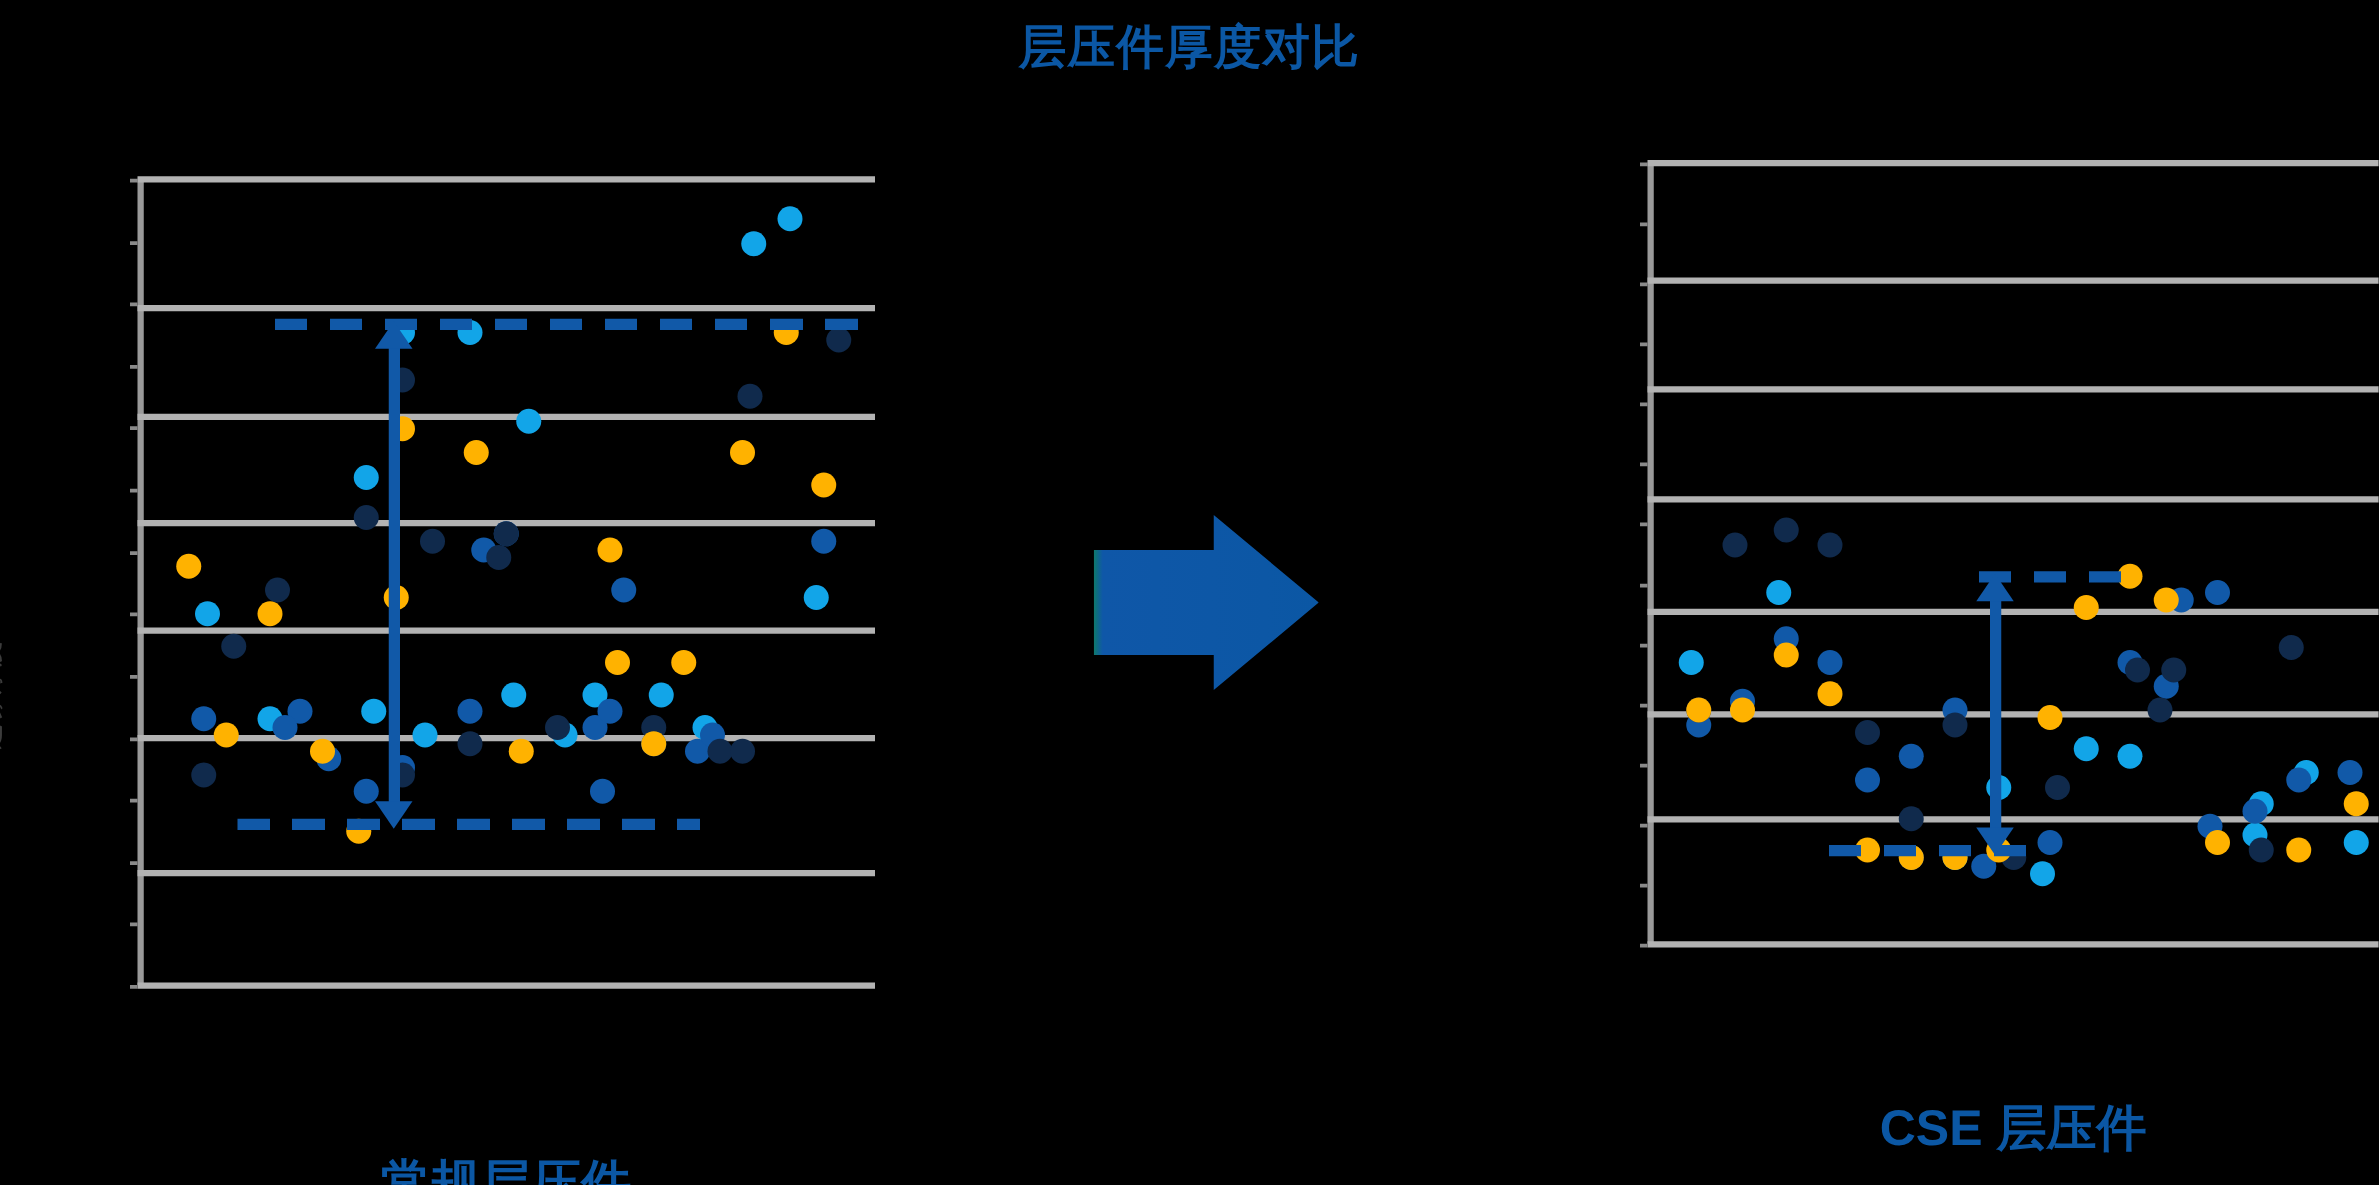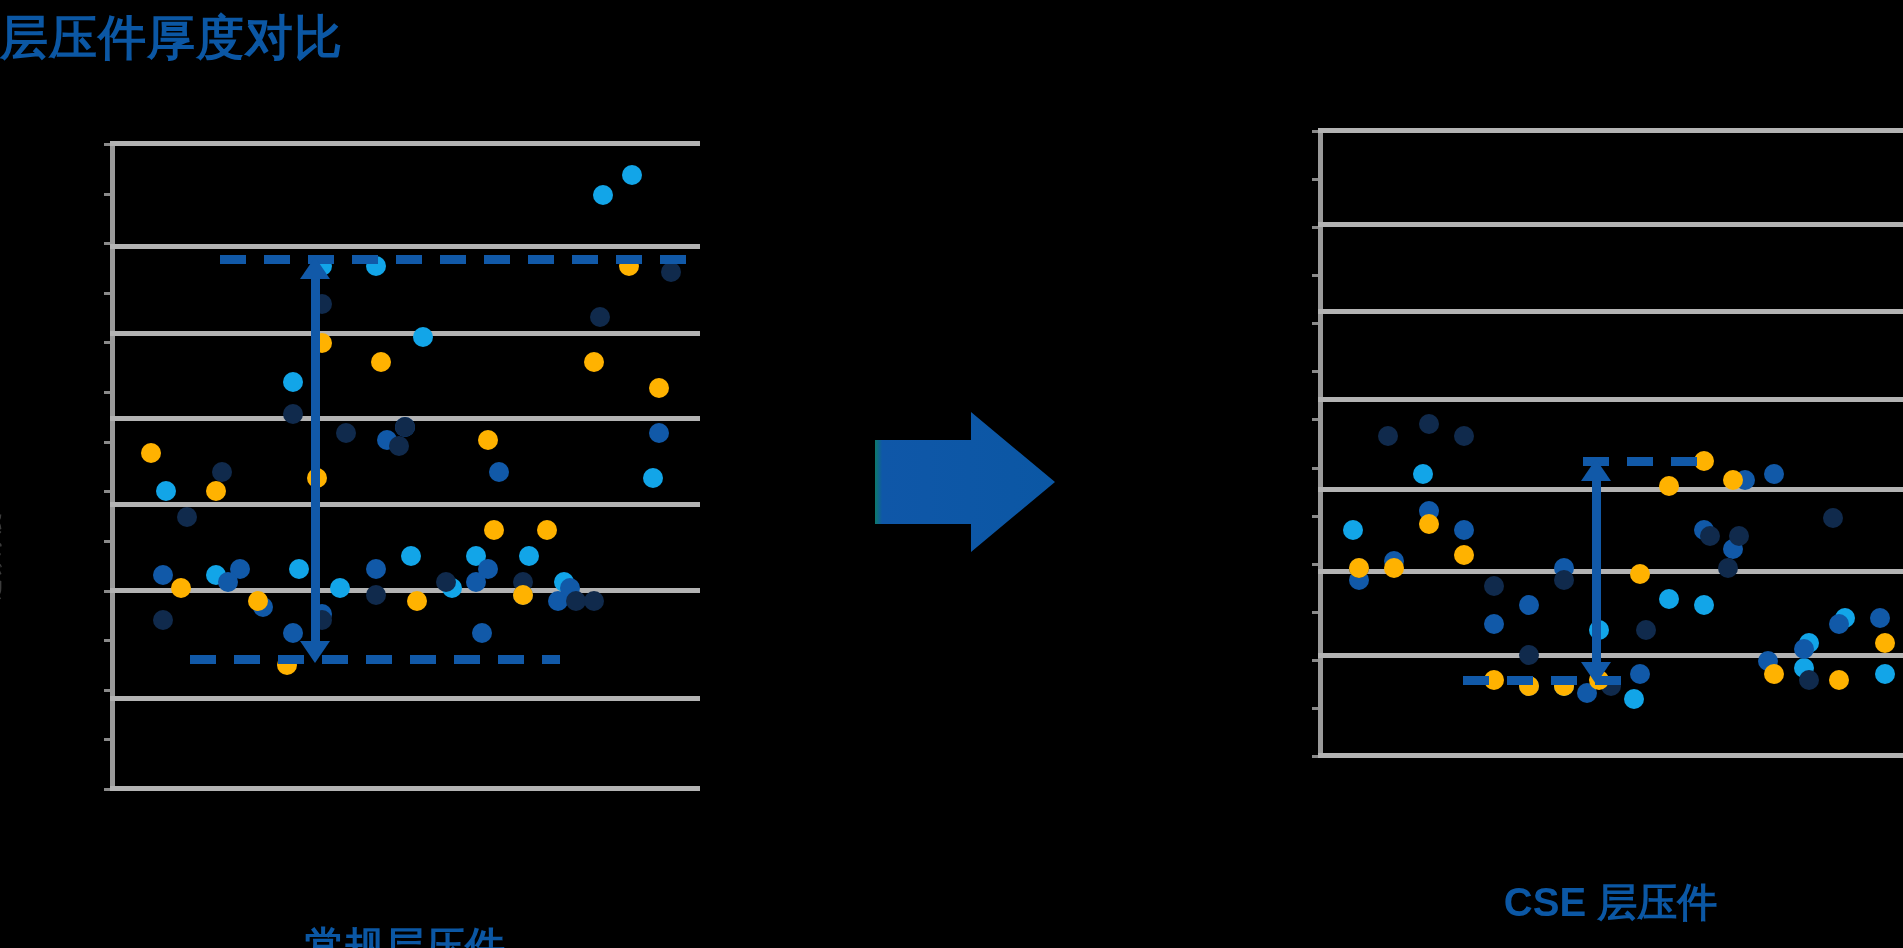--- a/index.html
+++ b/index.html
@@ -1,21 +1,21 @@
 <!DOCTYPE html>
 <html><head>
 <meta charset="utf-8">
 <style>
   html,body{margin:0;padding:0;background:#000;}
   body{width:1903px;height:948px;position:relative;overflow:hidden;
        font-family:"Liberation Sans","DejaVu Sans",sans-serif;}
 
   #title{
-    position:absolute; left:0; top:8px; width:1903px; 
-    color:#0B57A4; font-size:48px; font-weight:700; letter-spacing:1px;
+    position:absolute; left:0; top:8px; width:1903px; text-align:center;
+    color:#0B57A4; font-size:38px; font-weight:700; letter-spacing:1px;
     line-height:60px; white-space:nowrap;
   }
 
   .panel{position:absolute;}
   .plot{position:absolute; left:0; top:0; width:100%; height:100%;}
 
   .axis-v{position:absolute; left:0; top:0; width:5px; height:100%; background:#9A9A9A;}
   .gridline{position:absolute; left:0; height:5px; background:#B3B3B3; width:100%;}
   .tick{position:absolute; left:-6px; width:6px; height:3px; background:#8A8A8A;}
 

